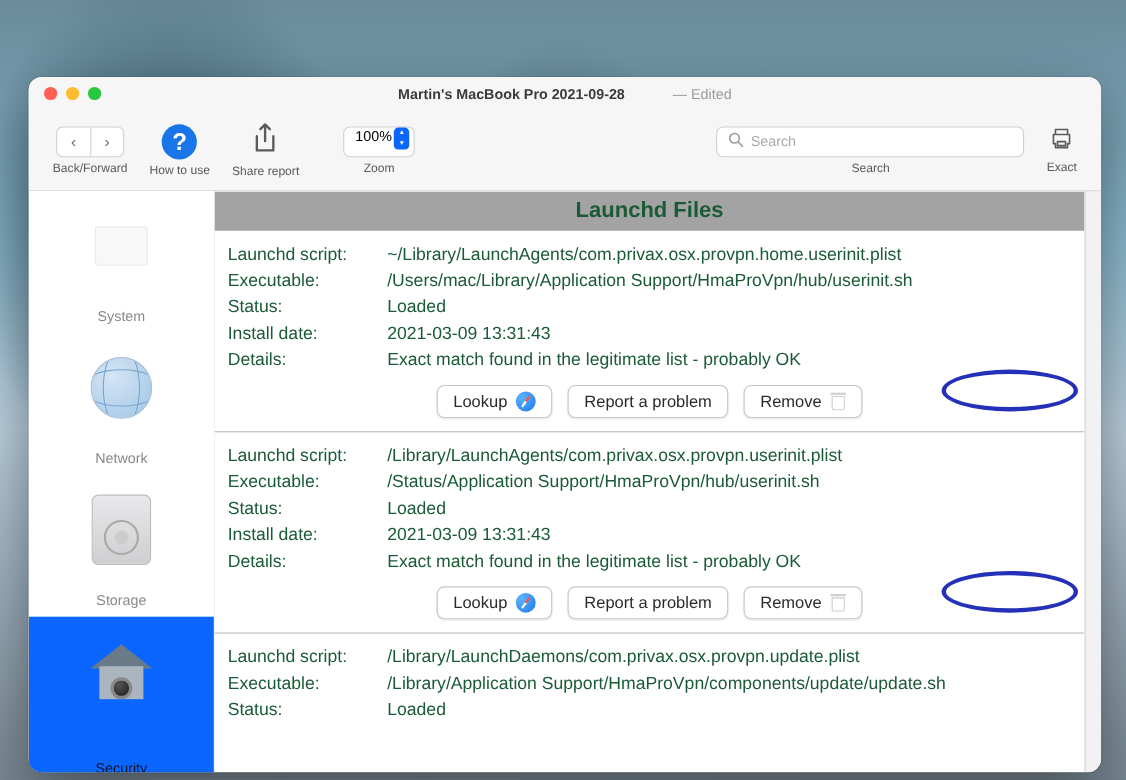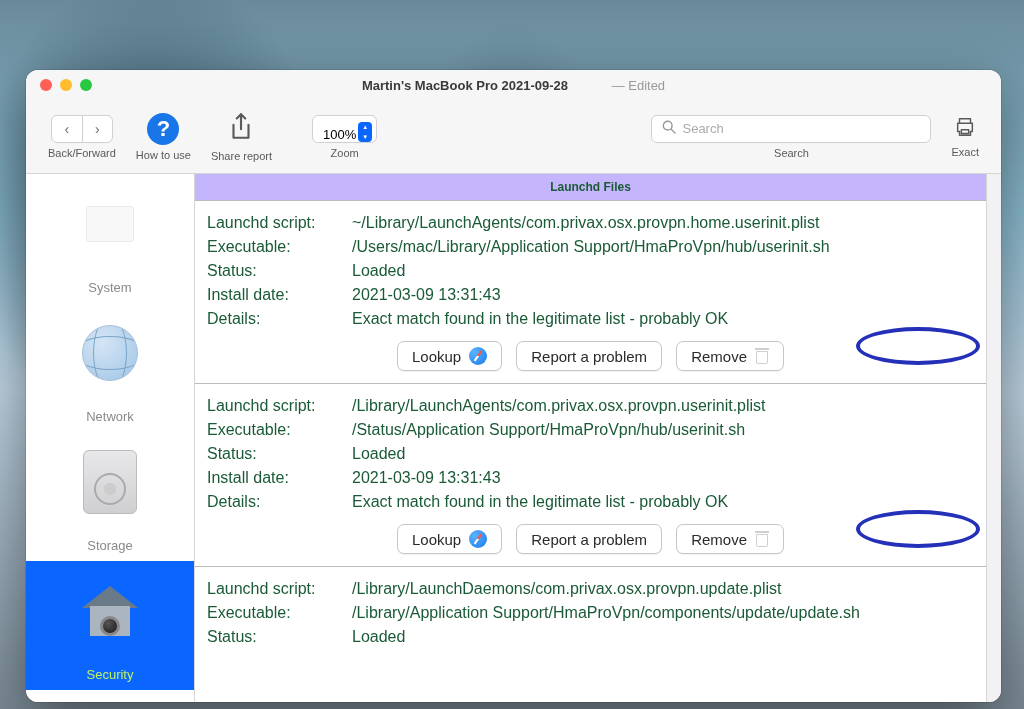--- a/index.html
+++ b/index.html
@@ -96,21 +96,21 @@
   .help-icon {
     width: 32px; height: 32px;
     background: #1976e8;
     border-radius: 50%;
     color: #fff;
     display: flex; align-items: center; justify-content: center;
     font-size: 22px; font-weight: 700;
   }
   .share-icon svg { width: 26px; height: 30px; }
   .zoom-box {
-    display: flex; align-items: flex-end;
+    display: flex; align-items: flex-start;
     background: #fff;
     border: 1px solid #d0d0d2;
     border-radius: 6px;
     height: 28px;
     padding: 0 4px 0 10px;
     font-size: 13px;
     gap: 2px;
   }
   .zoom-stepper {
     background: #0a66ff;
@@ -158,42 +158,42 @@
     align-items: center;
     padding: 18px 0 8px;
     gap: 24px;
     cursor: pointer;
   }
   .sb-item.selected {
     background: #0a66ff;
     color: #fff;
   }
   .sb-item .label { font-size: 13px; color: #8a8a8c; }
-  .sb-item.selected .label { color: #bef264; }
+  .sb-item.selected .label { color: #0f172a; margin-top: 24px; }
   .sb-icon {
     width: 64px; height: 64px;
     display: flex; align-items: center; justify-content: center;
   }
   .main {
     flex: 1;
     overflow: hidden;
     display: flex;
     flex-direction: column;
     background: #fff;
   }
   .scrollbar-gutter {
     width: 15px;
     background: #f2f2f4;
     border-left: 1px solid #d6d6d8;
   }
   .section-header {
-    background: #c4b5fd;
+    background: #a3a3a3;
     text-align: center;
     font-weight: 700;
-    font-size: 12px;
+    font-size: 20px;
     color: #1a5a36;
     padding: 6px 0;
     border-bottom: 1px solid #bbb;
   }
   .entries {
     flex: 1;
     overflow: hidden;
   }
   .entry {
     border-bottom: 1px solid #bbb;

